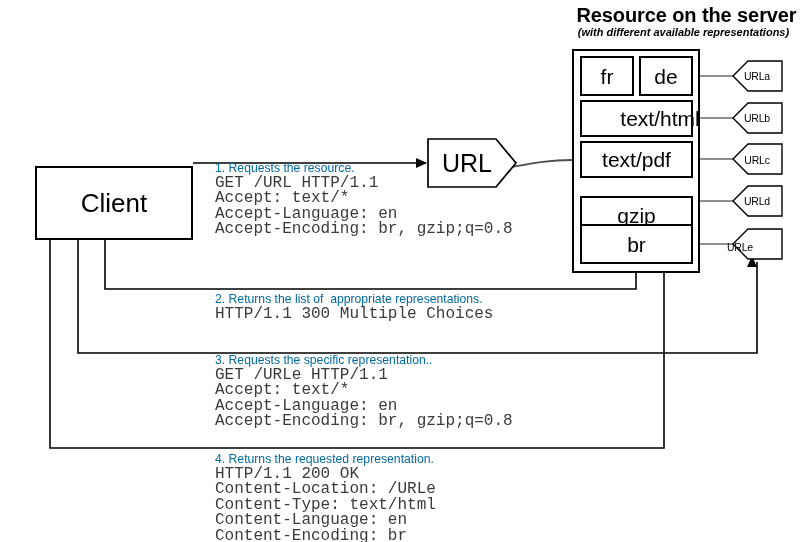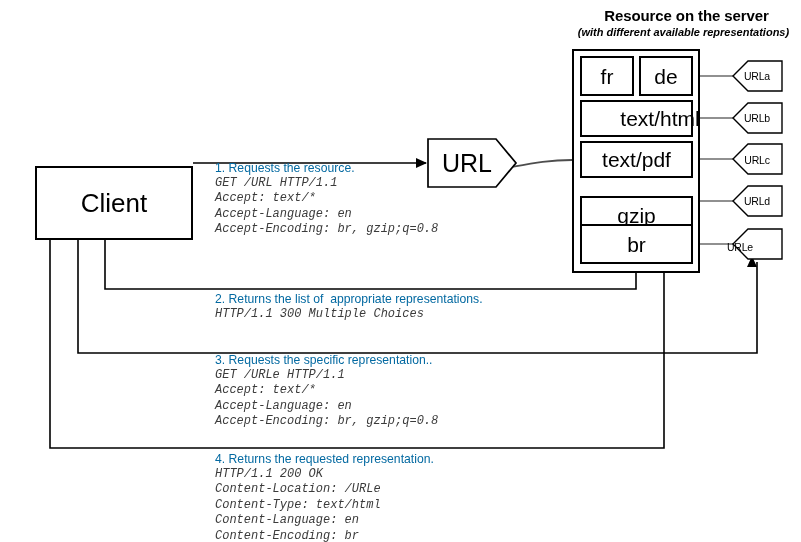--- a/index.html
+++ b/index.html
@@ -26,21 +26,21 @@
     height: 542px;
   }
   .abs { position: absolute; }
 
   
   #server-title {
     left: 572px;
     top: 6px;
     width: 229px;
     text-align: center;
-    font-size: 15px;
+    font-size: 20px;
     font-weight: bold;
     letter-spacing: -0.1px;
     line-height: 19px;
   }
   #server-subtitle {
     left: 566px;
     top: 26px;
     width: 235px;
     text-align: center;
     font-size: 11px;
@@ -131,25 +131,24 @@
   .step { position: absolute; }
   .step-title {
     font-size: 12.2px;
     line-height: 15px;
     font-weight: normal;
     color: #0369a1;
     white-space: pre;
   }
   .step-code {
     font-family: "Liberation Mono", monospace;
-    font-size: 12px;
+    font-size: 16px;
     line-height: 15.4px;
     color: #3b3b3b;
     white-space: pre;
-    font-style: italic;
   }
   #step1 { left: 215px; top: 161px; }
   #step2 { left: 215px; top: 292px; }
   #step3 { left: 215px; top: 353px; }
   #step4 { left: 215px; top: 452px; }
 </style>
 </head>
 <body>
 
 <div id="canvas">

